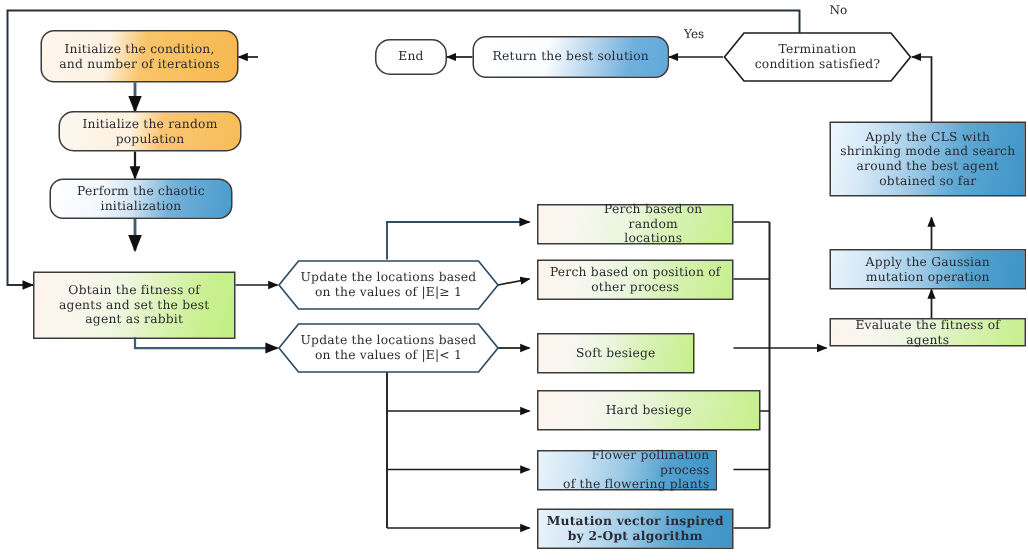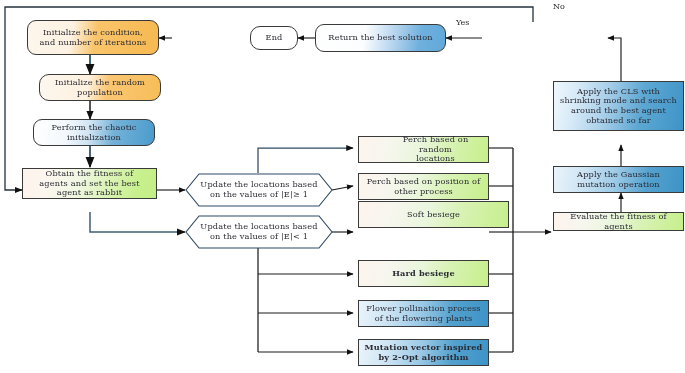--- a/index.html
+++ b/index.html
@@ -108,21 +108,21 @@
   <div class="node round f-orange2" style="left:39px;top:74px;width:122px;height:27px;border-radius:10px;">
     <span style="white-space:pre-line;">Initialize the random
 population</span>
   </div>
 
   <div class="node round f-blue" style="left:33px;top:119px;width:122px;height:27px;">
     <span style="white-space:pre-line;">Perform the chaotic
 initialization</span>
   </div>
 
-  <div class="node rect f-green" style="left:22px;top:168px;width:135px;height:31px;">
+  <div class="node rect f-green" style="left:22px;top:181px;width:135px;height:45px;">
     <span style="white-space:pre-line;">Obtain the fitness of
 agents and set the best
 agent as rabbit</span>
   </div>
 
   <div style="position:absolute;left:185px;top:173px;width:148px;height:34px;">
     <svg width="148" height="34" viewBox="0 0 148 34" style="position:absolute;left:0;top:0;">
       <path d="M 14 1 L 134 1 L 147 17 L 134 33 L 14 33 L 1 17 Z" fill="#ffffff" stroke="#2d4a63" stroke-width="1.1"></path>
     </svg>
     <div class="node" style="position:absolute;left:0;top:0;width:148px;height:34px;">
@@ -144,29 +144,29 @@
   <div class="node rect f-green2" style="left:358px;top:136px;width:131px;height:27px;padding-left:24px;">
     <span style="white-space:pre-line;">Perch based on random
 locations</span>
   </div>
 
   <div class="node rect f-green2" style="left:358px;top:173px;width:131px;height:27px;">
     <span style="white-space:pre-line;">Perch based on position of
 other process</span>
   </div>
 
-  <div class="node rect f-green2" style="left:358px;top:201px;width:151px;height:27px;">
+  <div class="node rect f-green2" style="left:358px;top:222px;width:105px;height:27px;">
     <span>Soft besiege</span>
   </div>
 
-  <div class="node rect f-green2" style="left:358px;top:260px;width:131px;height:27px;font-weight:bold;">
+  <div class="node rect f-green2" style="left:358px;top:260px;width:149px;height:27px;">
     <span>Hard besiege</span>
   </div>
 
-  <div class="node rect f-bluebox" style="left:358px;top:300px;width:131px;height:27px;">
+  <div class="node rect f-bluebox" style="left:358px;top:300px;width:120px;height:27px;text-align:right;">
     <span style="white-space:pre-line;">Flower pollination process
 of the flowering plants</span>
   </div>
 
   <div class="node rect f-bluebox" style="left:358px;top:339px;width:131px;height:27px;">
     <span style="white-space:pre-line;font-weight:bold;">Mutation vector inspired
 by 2-Opt algorithm</span>
   </div>
 
   <div class="node rect f-green2" style="left:553px;top:212px;width:131px;height:19px;">
@@ -179,20 +179,29 @@
 mutation operation</span>
   </div>
 
   <div class="node rect f-cls" style="left:553px;top:81px;width:131px;height:50px;">
     <span style="white-space:pre-line;">Apply the CLS with
 shrinking mode and search
 around the best agent
 obtained so far</span>
   </div>
 
+  <div style="position:absolute;left:482px;top:21px;width:126px;height:34px;">
+    <svg width="126" height="34" viewBox="0 0 126 34" style="position:absolute;left:0;top:0;">
+      <path d="M 14 1 L 112 1 L 125 17 L 112 33 L 14 33 L 1 17 Z" fill="#ffffff" stroke="#1d1d1d" stroke-width="1.1"></path>
+    </svg>
+    <div class="node" style="position:absolute;left:0;top:0;width:126px;height:34px;">
+      <span style="white-space:pre-line;">Termination
+condition satisfied?</span>
+    </div>
+  </div>
 
   <div class="node round f-blue-ret" style="left:315px;top:24px;width:131px;height:28px;">
     <span>Return the best solution</span>
   </div>
 
   <div class="edge-label" style="left:456px;top:18px;">Yes</div>
   <div class="edge-label" style="left:553px;top:2px;">No</div>
 
 </div>
 

